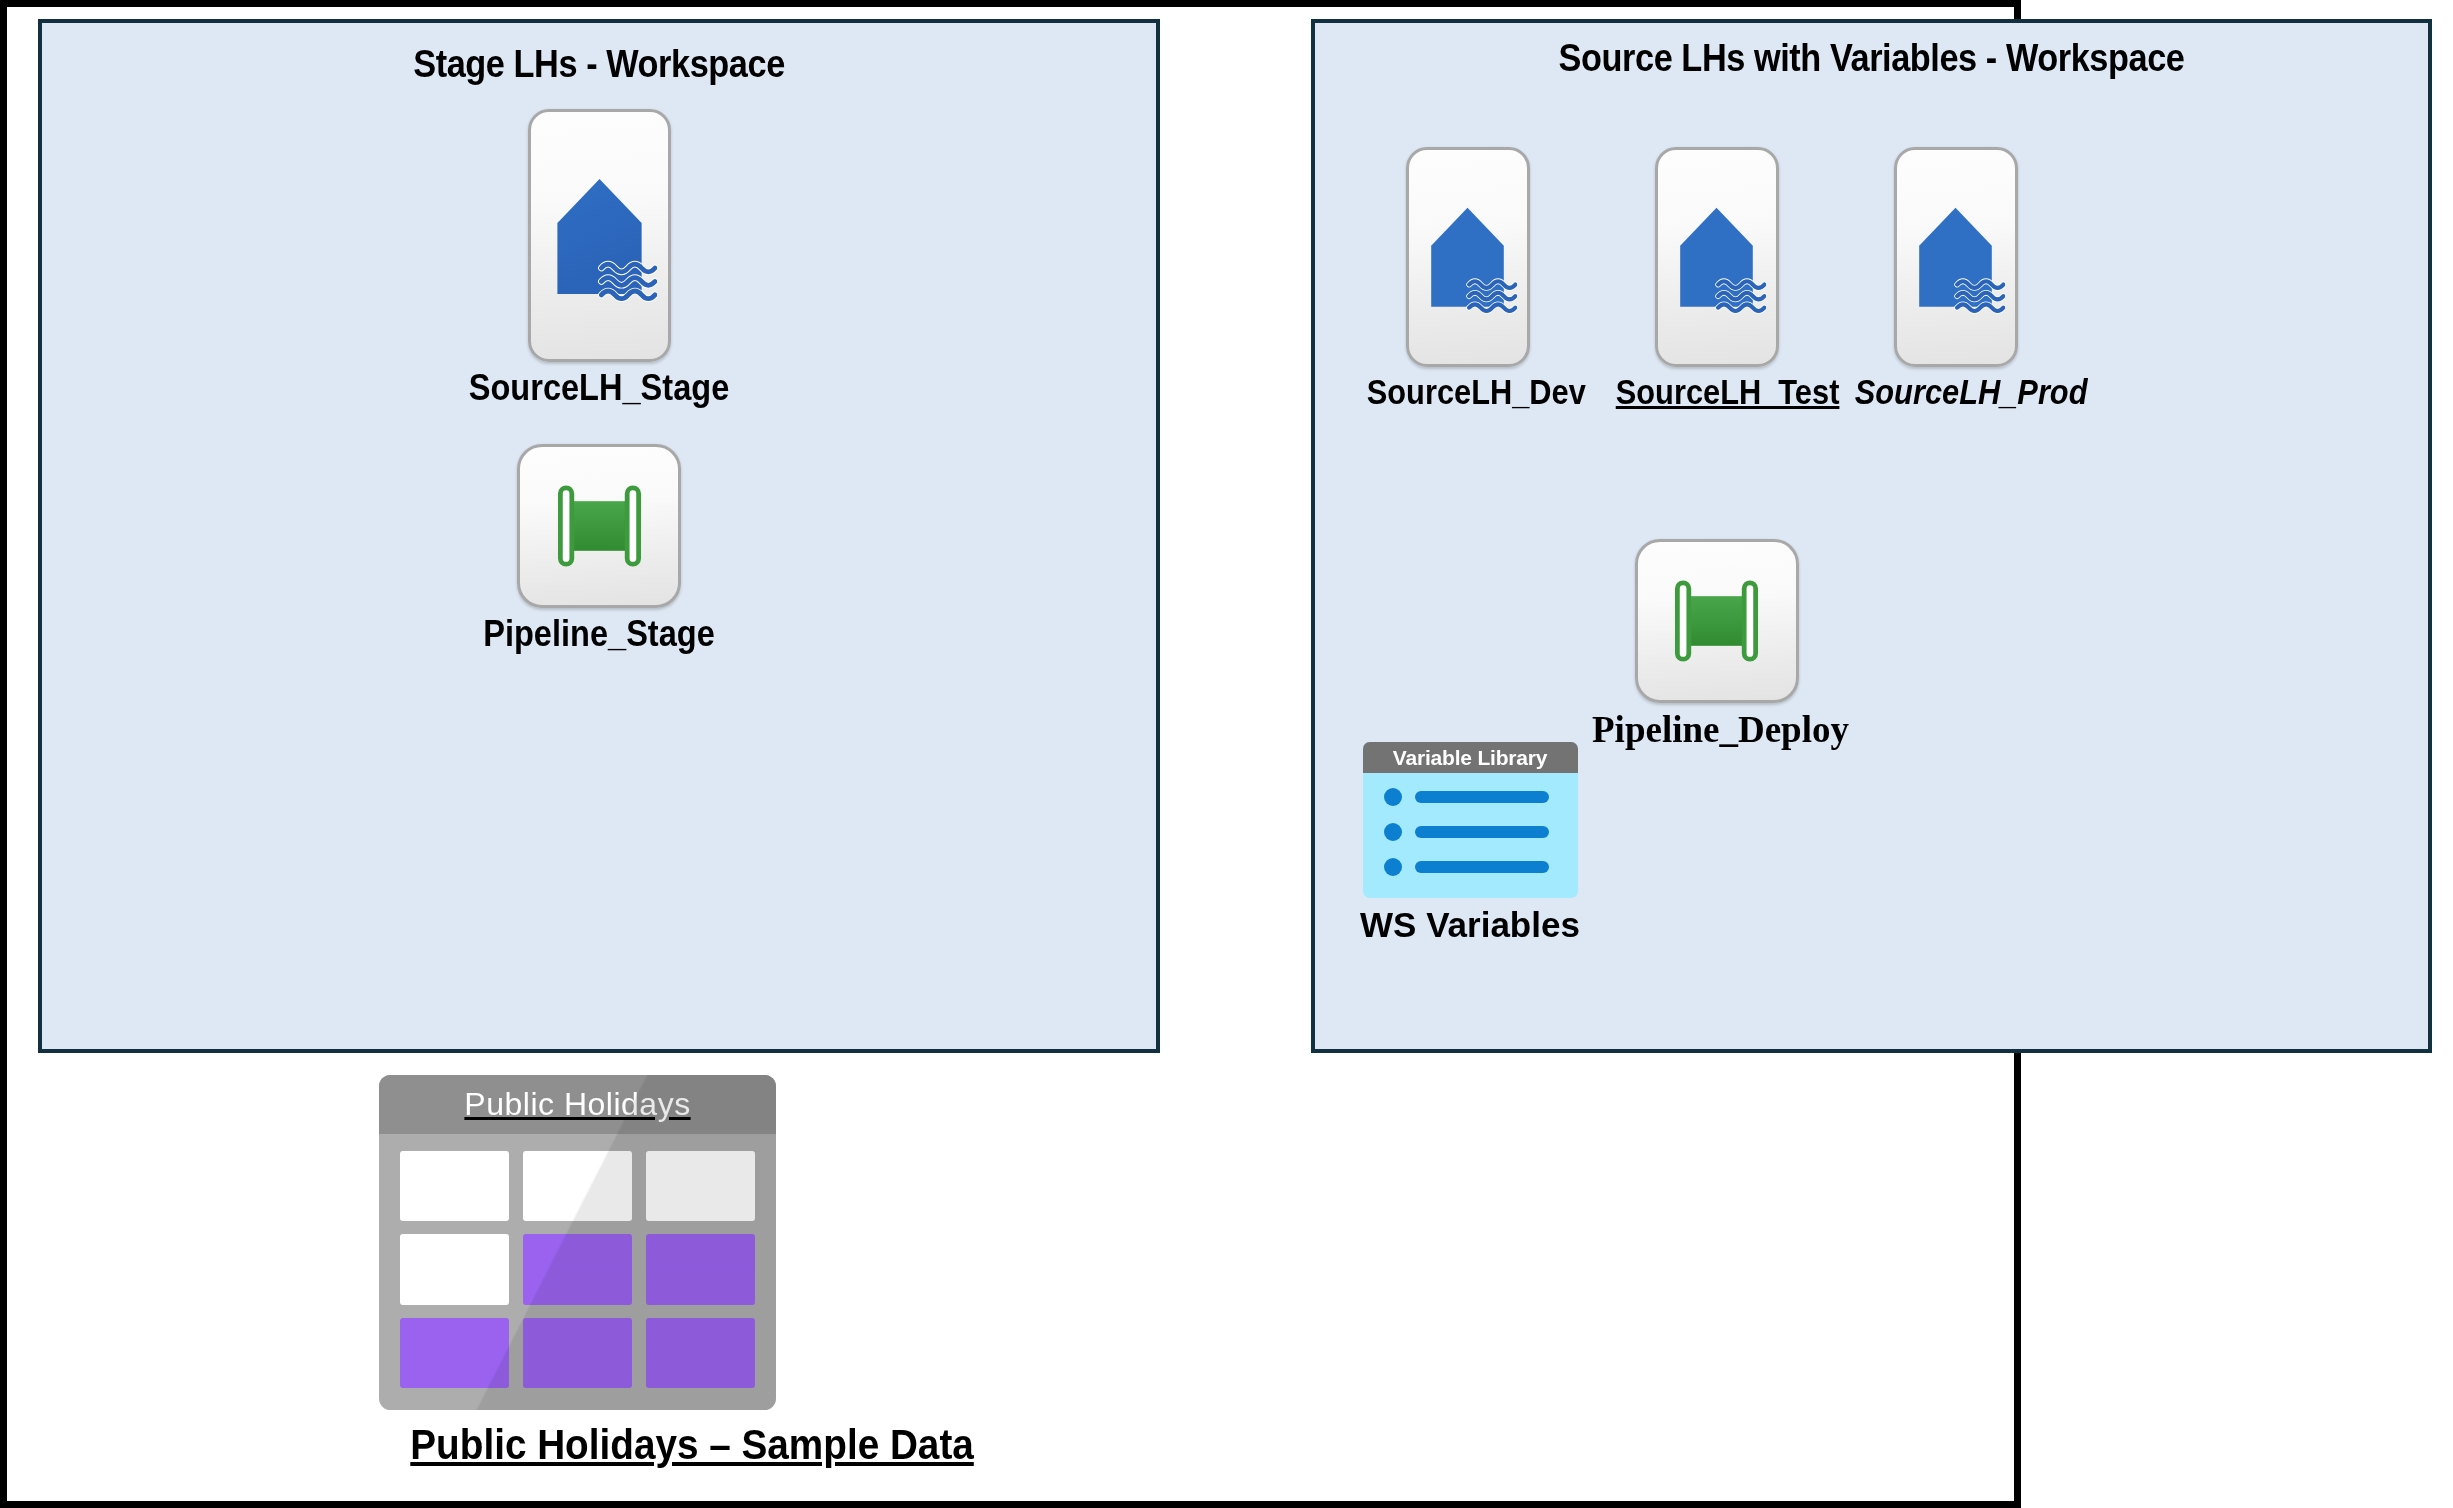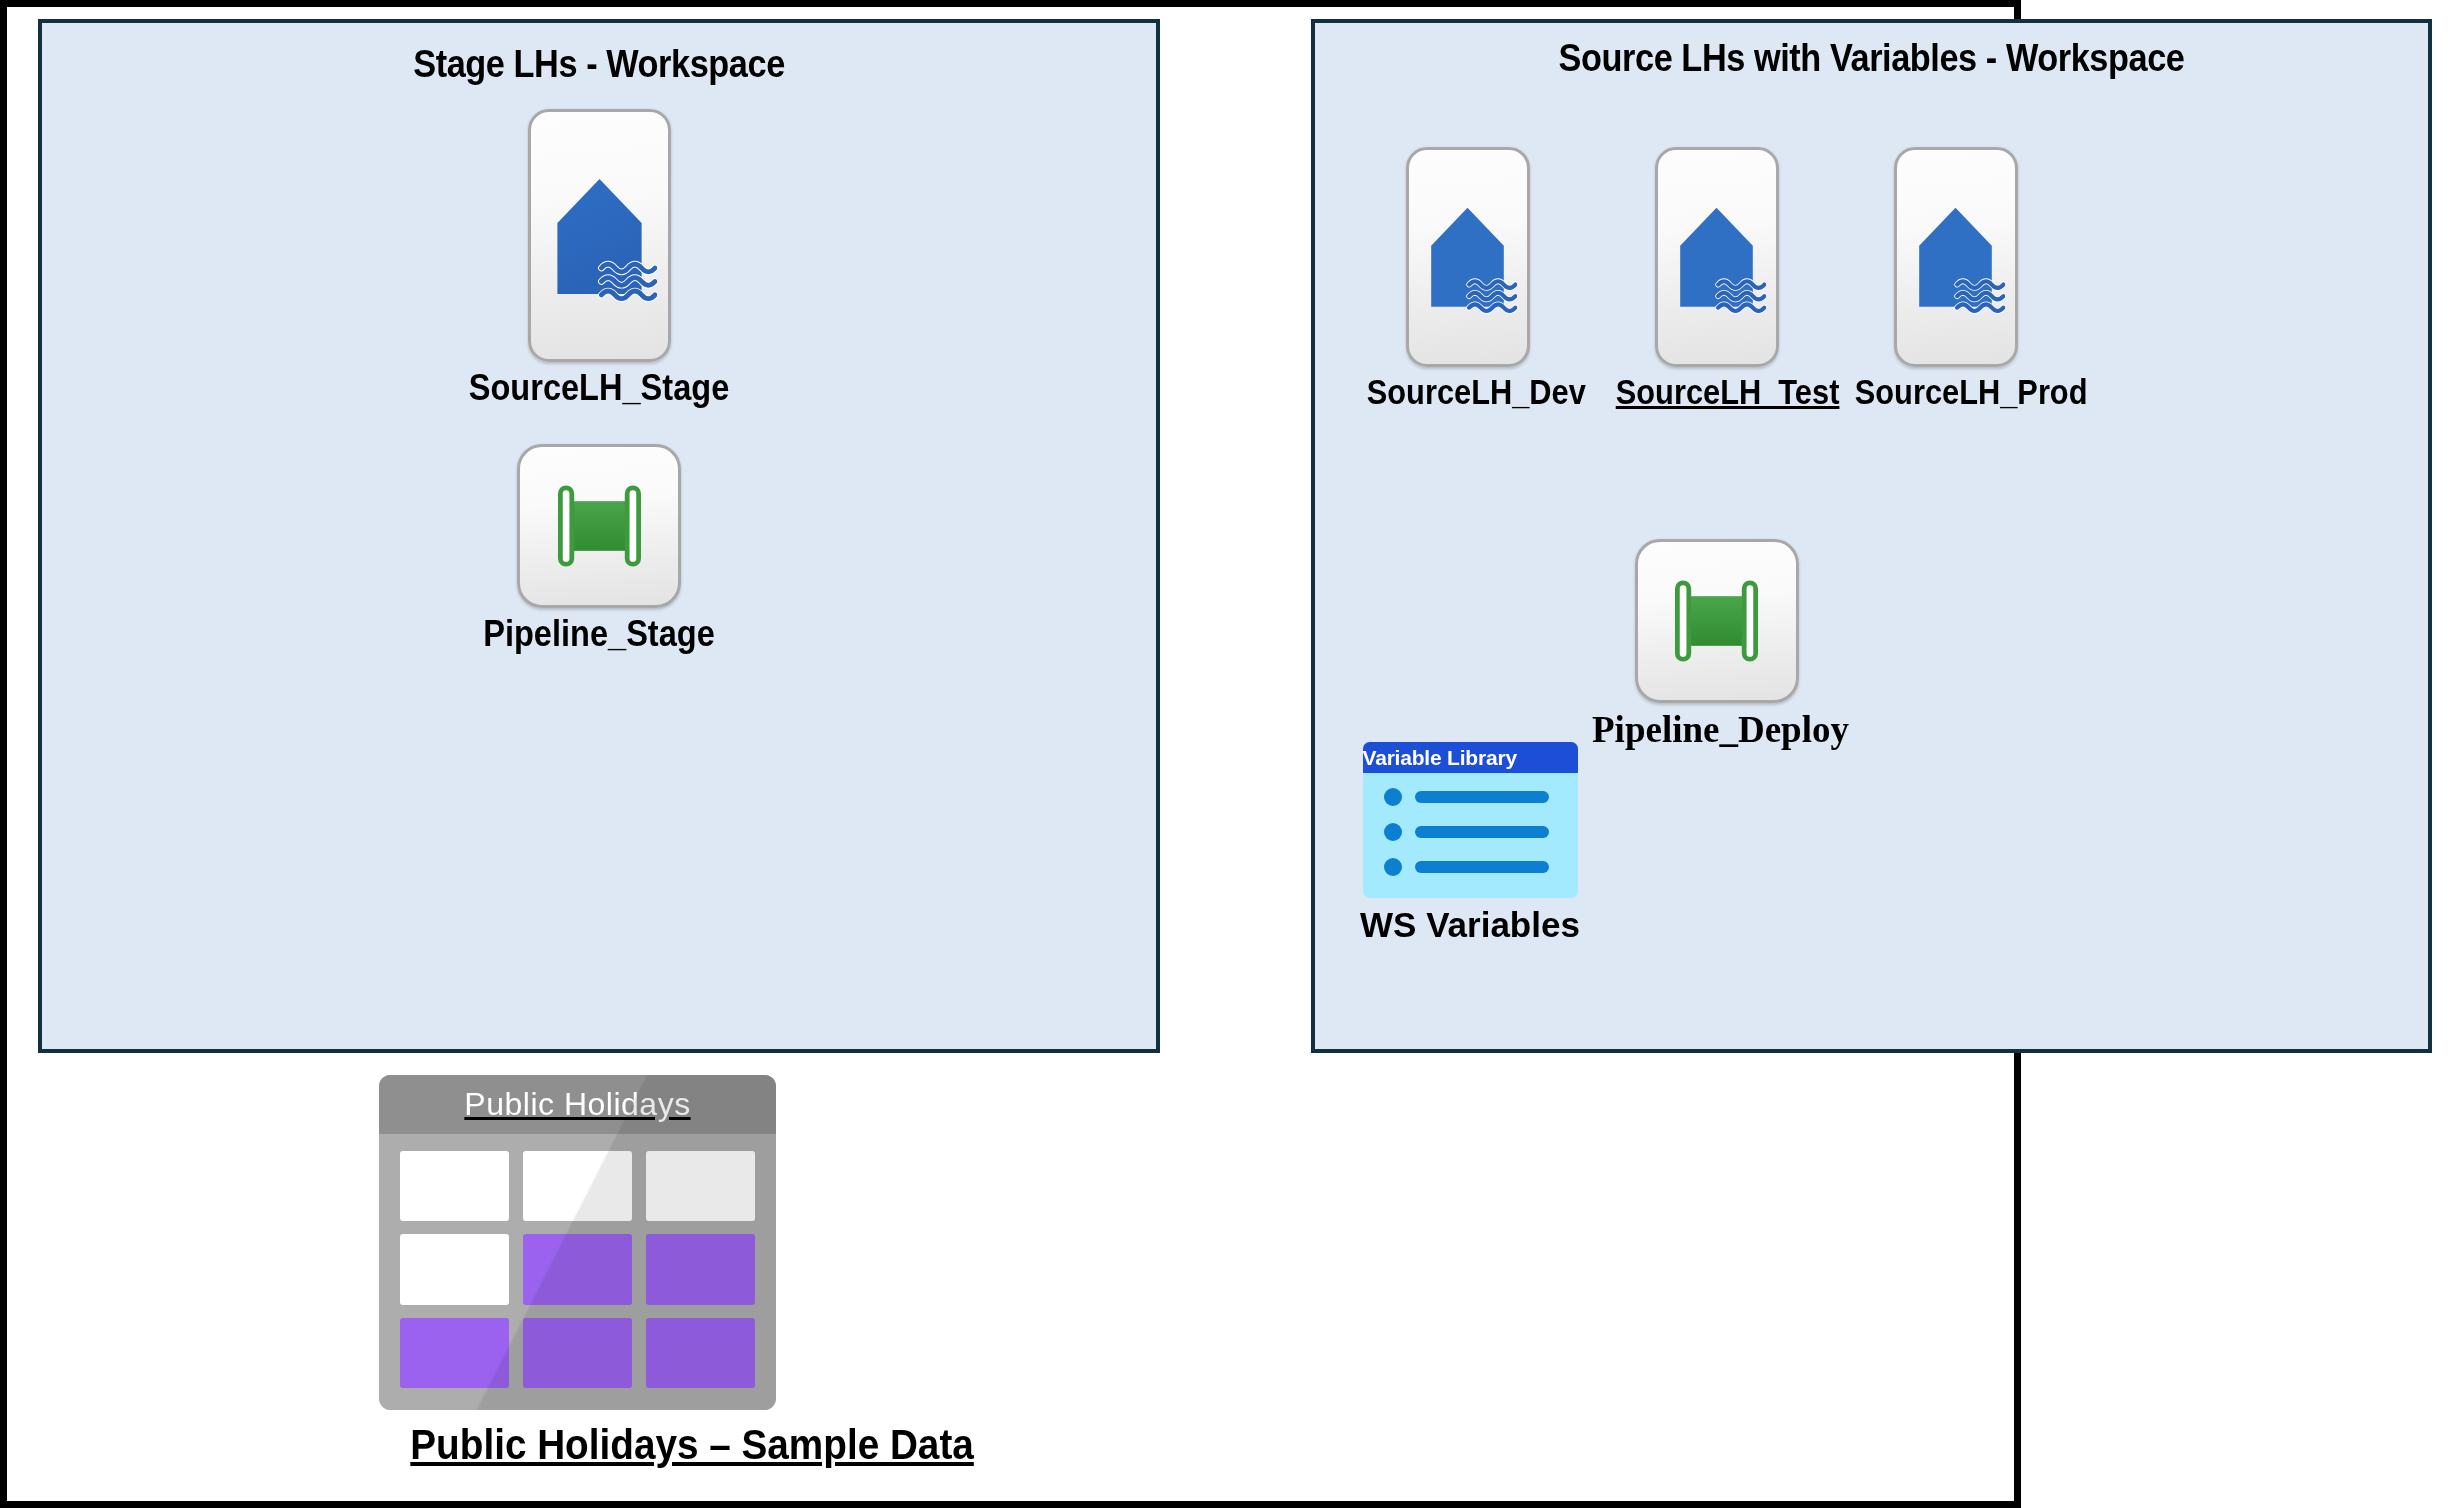--- a/index.html
+++ b/index.html
@@ -90,26 +90,26 @@
     height: 156px;
     margin: 0 auto;
     background: #a4eaff;
     border-radius: 6.7px;
     overflow: hidden;
     box-sizing: border-box;
     position: relative;
   }
   .vl-header {
     height: 31px;
-    background: #1d4ed8;
+    background: #737373;
     color: #ffffff;
     font-weight: 700;
     font-size: 21px;
     line-height: 31px;
-    text-align: left;
+    text-align: center;
     letter-spacing: -0.2px;
   }
   .vl-rows { padding: 15.3px 0 0 0; }
   .vl-row {
     display: flex;
     align-items: center;
     margin: 0 0 17px 21px;
   }
   .vl-dot {
     width: 18px;
@@ -263,21 +263,21 @@
           <g stroke="#2a63b8" stroke-width="5" fill="none" stroke-linecap="round">
             <path d="M62 139 q7 -8 14 0 q7 8 14 0 q7 -8 14 0 q7 8 14 0"></path>
             <path d="M62 153 q7 -8 14 0 q7 8 14 0 q7 -8 14 0 q7 8 14 0"></path>
             <path d="M62 167 q7 -8 14 0 q7 8 14 0 q7 -8 14 0 q7 8 14 0"></path>
           </g>
         </svg>
       </div>
       <div class="caption lh-caption small condensed">SourceLH_Test</div>
     </div>
 
-    <div class="item" style="left:526px; top:124px; width:229px;">
+    <div class="item" style="left:526px; top:124px; width:229px;font-style:italic;">
       <div class="tile lh-tile small">
         <svg width="99" height="177" viewBox="0 0 120 210">
           <path d="M60 46 L104 92 L104 166 L16 166 L16 92 Z" fill="#2f6fc4"></path>
           <g stroke="#ffffff" stroke-width="7" fill="none" stroke-linecap="round">
             <path d="M62 139 q7 -8 14 0 q7 8 14 0 q7 -8 14 0 q7 8 14 0"></path>
             <path d="M62 153 q7 -8 14 0 q7 8 14 0 q7 -8 14 0 q7 8 14 0"></path>
             <path d="M62 167 q7 -8 14 0 q7 8 14 0 q7 -8 14 0 q7 8 14 0"></path>
           </g>
           <g stroke="#2a63b8" stroke-width="5" fill="none" stroke-linecap="round">
             <path d="M62 139 q7 -8 14 0 q7 8 14 0 q7 -8 14 0 q7 8 14 0"></path>

